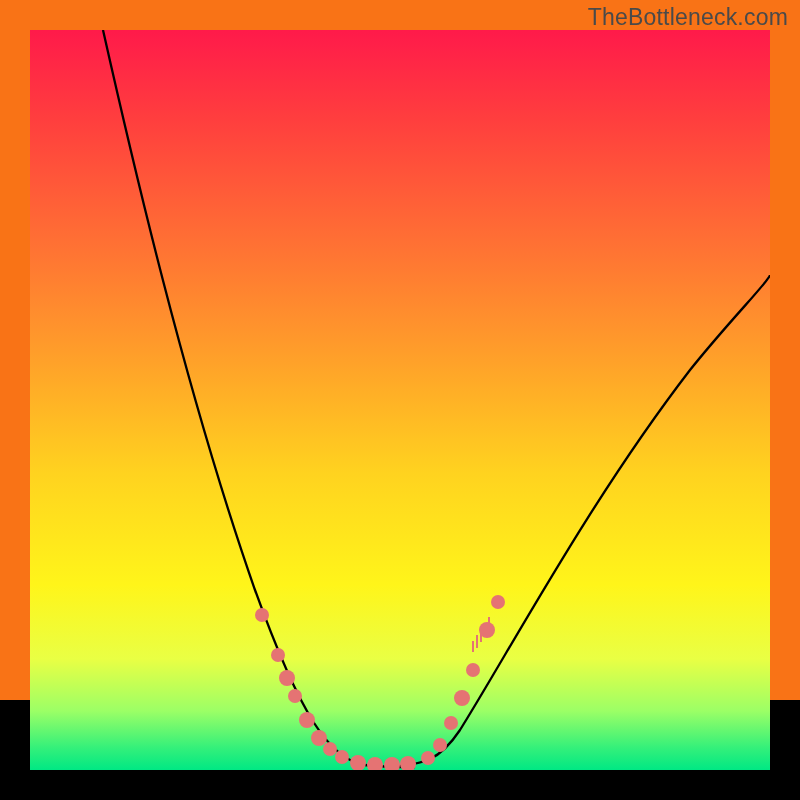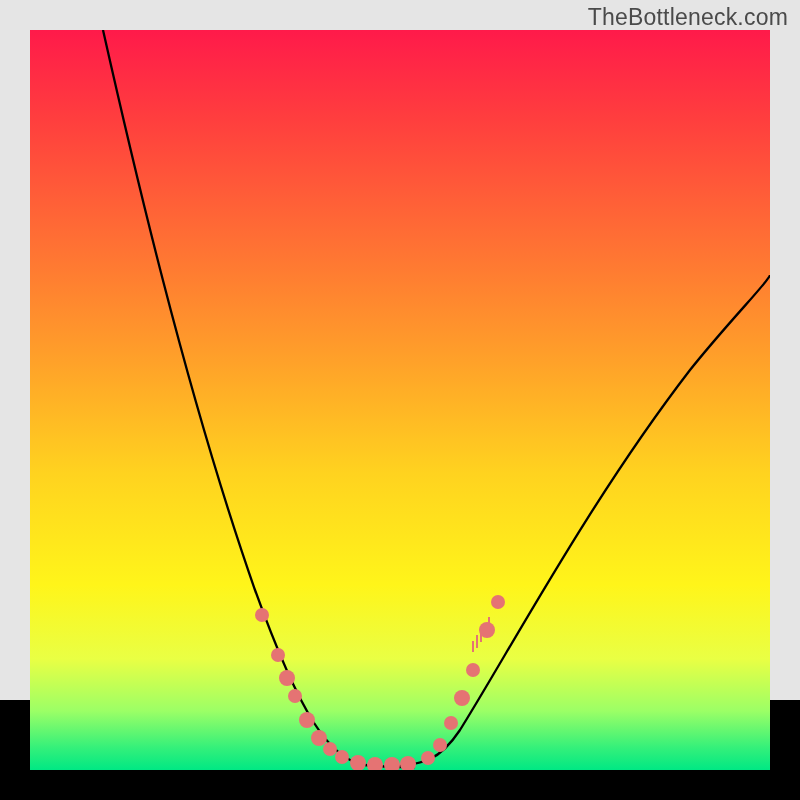--- a/index.html
+++ b/index.html
@@ -7,21 +7,21 @@
     padding: 0;
     width: 800px;
     height: 800px;
     background: #000000;
     overflow: hidden;
   }
   .stage {
     position: relative;
     width: 800px;
     height: 700px;
-    background: #e5e5e5;
+    background: #f97316;
   }
   .plot-box {
     position: absolute;
     left: 30px;
     top: 30px;
     width: 740px;
     height: 740px;
     background: linear-gradient(
       to bottom,
       #ff1a4a 0%,

